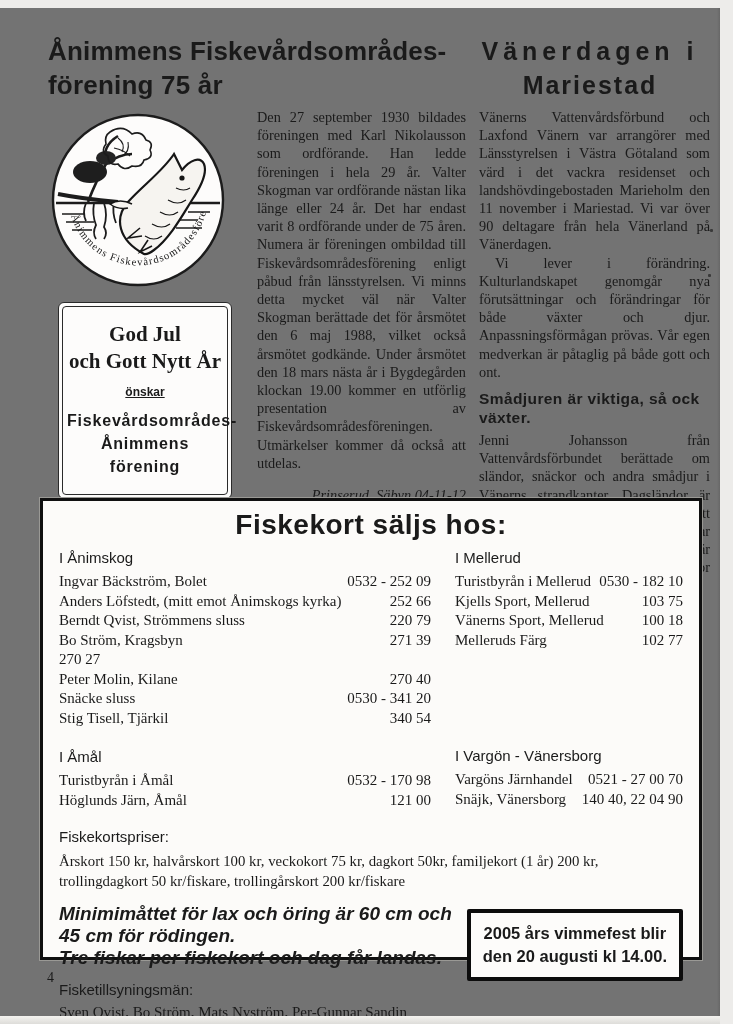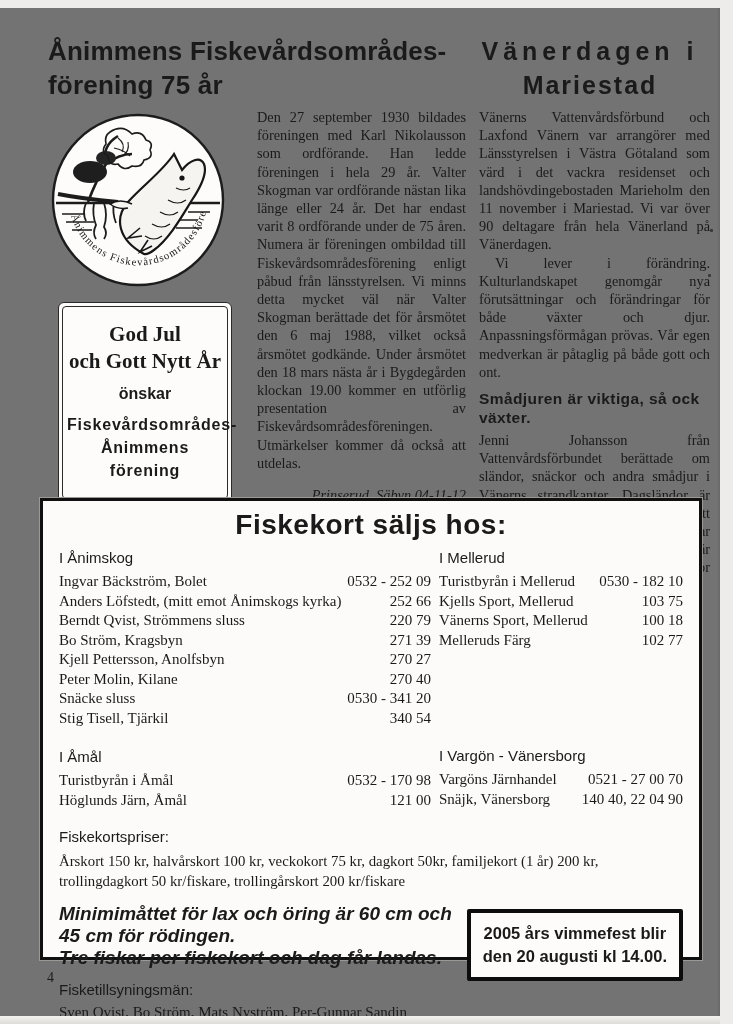--- a/index.html
+++ b/index.html
@@ -36,33 +36,33 @@
   .serifbody p.indent{text-indent:16px;}
   .sig{margin-top:14px;text-align:right;font-style:italic;font-size:14.3px;line-height:19px;}
   .subhead{font-family:"Liberation Sans",sans-serif;font-weight:bold;font-size:15.5px;line-height:19px;margin:8px 0 4px 0;text-align:left;letter-spacing:.4px;}
 
   
   .logo{width:180px;height:184px;}
   
   .gbox{margin-top:6px;margin-left:10px;width:166px;border:1.5px solid #2a2a2a;border-radius:6px;padding:3px;background:#fdfcfb;}
   .gbox-inner{border:1px solid #2a2a2a;border-radius:4px;text-align:center;padding:14px 4px 16px 4px;}
   .g-serif{font-weight:bold;font-size:21px;line-height:27px;font-family:"Liberation Serif",serif;}
-  .g-onskar{font-family:"Liberation Sans",sans-serif;font-weight:bold;font-size:16px;margin-top:10px;}
+  .g-onskar{font-family:"Liberation Sans",sans-serif;font-weight:bold;font-size:12px;margin-top:10px;text-decoration:underline;}
   .g-sans{font-family:"Liberation Sans",sans-serif;font-weight:bold;font-size:16px;line-height:23px;letter-spacing:.8px;margin-top:10px;}
   .g-sans div{white-space:nowrap;}
 
   
   .bigbox{
     position:absolute;left:40px;top:490px;width:662px;height:462px;
     border:3px solid #101010;background:#fcfbf9;
     box-shadow:0 0 0 1px #9a9995;
     padding:6px 16px 0 16px;box-sizing:border-box;
   }
   .bigtitle{text-align:center;font-family:"Liberation Sans",sans-serif;font-weight:bold;font-size:28px;letter-spacing:.5px;margin-top:2px;}
-  .listcols{display:grid;grid-template-columns:372px auto;column-gap:8px;margin-top:8px;}
+  .listcols{display:grid;grid-template-columns:372px auto;column-gap:24px;margin-top:8px;}
   .sechead{font-family:"Liberation Sans",sans-serif;font-size:15px;margin:0 0 6px 0;}
   .sechead.gap{margin-top:20px;}
   .row{display:flex;justify-content:space-between;font-size:15px;line-height:19.5px;}
   .rname{white-space:nowrap;}
   .rphone{white-space:nowrap;}
   .spacer-mellerud{height:97px;}
 
   .priceslabel{font-family:"Liberation Sans",sans-serif;font-size:15px;margin-top:18px;}
   .pricestext{font-size:14.8px;line-height:20px;margin-top:6px;}
 
@@ -185,21 +185,20 @@
           </div>
         <div class="row">
             <span class="rname">Berndt Qvist, Strömmens sluss</span>
             <span class="rphone">220 79</span>
           </div>
         <div class="row">
             <span class="rname">Bo Ström, Kragsbyn</span>
             <span class="rphone">271 39</span>
           </div>
         <div class="row">
-            <span class="rname">Kjell Pettersson, Anolfsbyn</span>
             <span class="rphone">270 27</span>
           </div>
         <div class="row">
             <span class="rname">Peter Molin, Kilane</span>
             <span class="rphone">270 40</span>
           </div>
         <div class="row">
             <span class="rname">Snäcke sluss</span>
             <span class="rphone">0530 - 341 20</span>
           </div>

